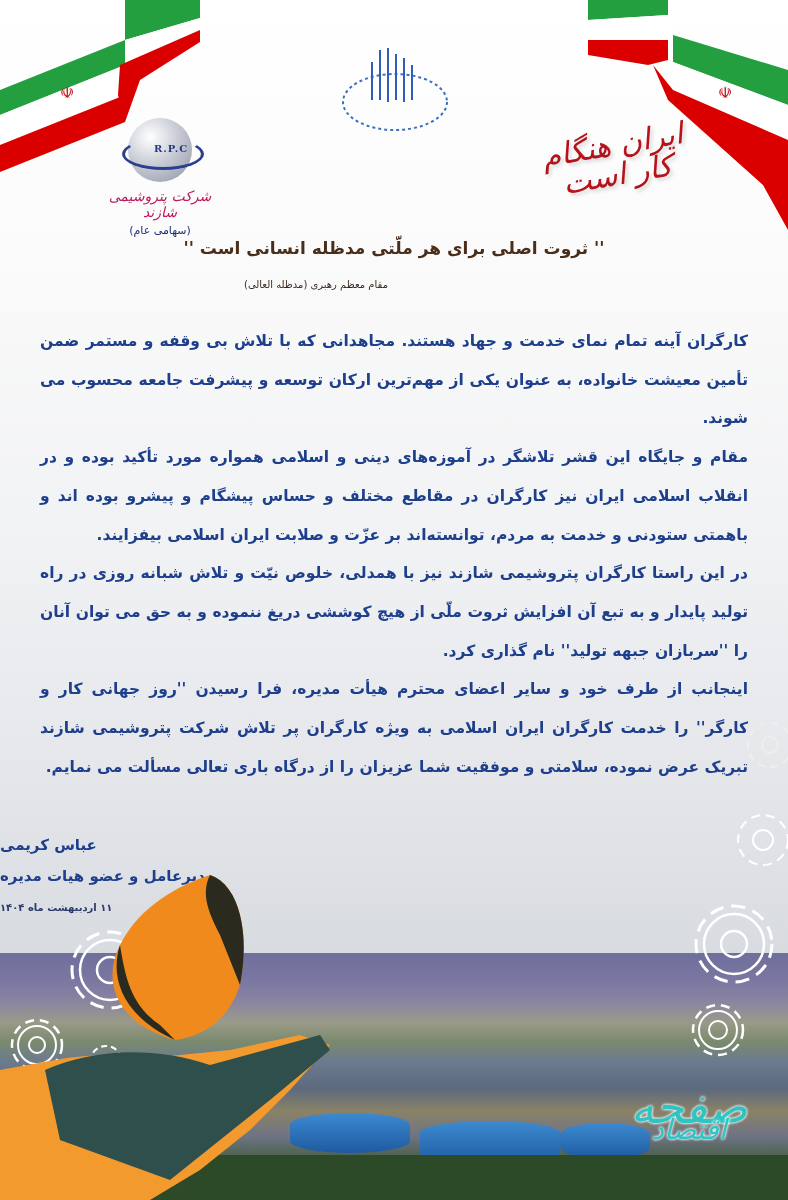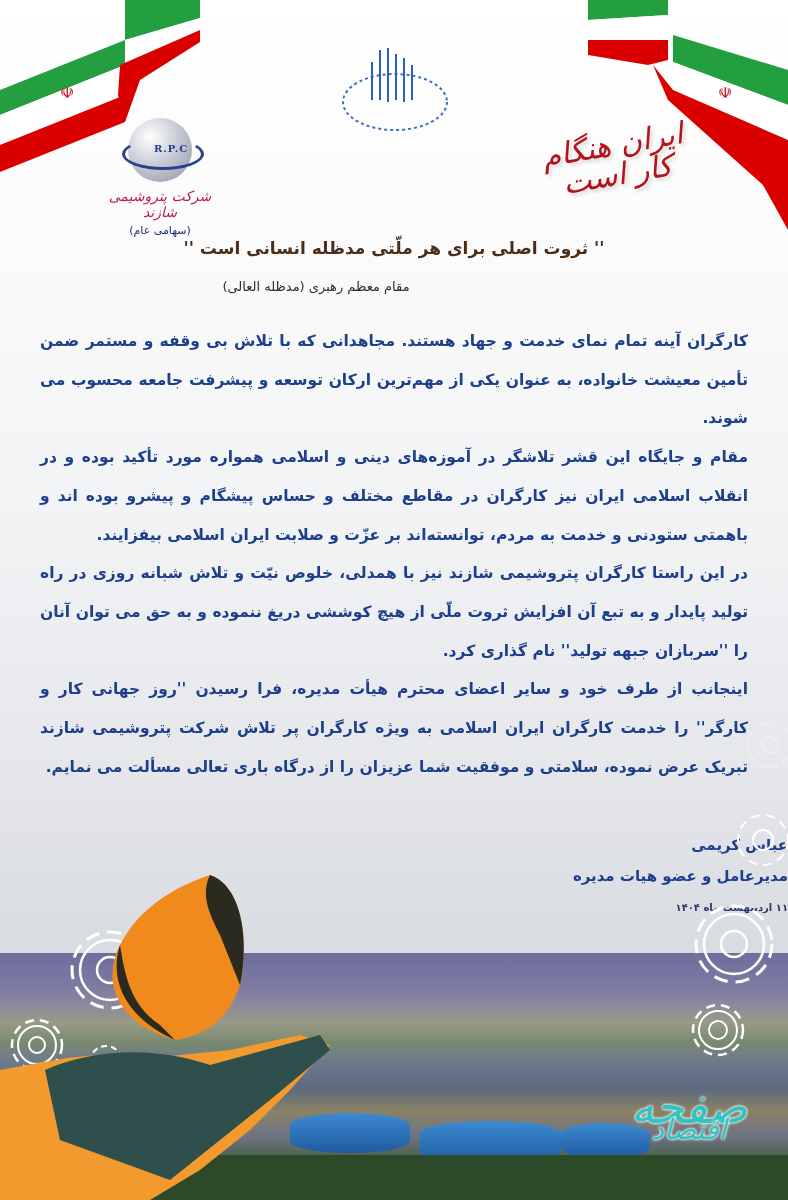--- a/index.html
+++ b/index.html
@@ -15,27 +15,27 @@
     position:relative;}
   #logo .globe .ring{position:absolute;left:-6px;top:20px;width:76px;height:26px;border:3px solid #2a3f8f;border-radius:50%;border-top-color:transparent;}
   #logo .globe .rpc{position:absolute;left:26px;top:25px;font-family:"DejaVu Serif",serif;font-size:10px;font-weight:bold;color:#223a8a;letter-spacing:1px;}
   #logo .name{font-family:"DejaVu Serif",serif;font-style:italic;font-size:14px;color:#be185d;margin-top:6px;direction:rtl;}
   #logo .sub{font-size:11px;color:#1e2f7a;margin-top:4px;direction:rtl;}
   #slogan{left:515px;top:130px;width:200px;height:60px;text-align:center;
     font-family:"DejaVu Serif",serif;font-style:italic;font-size:30px;color:#b5121b;direction:rtl;
     text-shadow:2px 3px 4px rgba(0,0,0,.15);transform:rotate(-10deg);}
   #quote{left:0;top:238px;width:788px;text-align:center;direction:rtl;
     font-size:17px;font-weight:bold;color:#4a2e1a;}
-  #quote-src{left:0;top:279px;width:632px;text-align:center;direction:rtl;font-size:13px;color:#3a2a20;}
+  #quote-src{left:0;top:279px;width:632px;text-align:center;direction:rtl;font-size:10px;color:#3a2a20;}
   
   #body{left:40px;top:322px;width:708px;direction:rtl;text-align:justify;text-align-last:right;
     color:#1d3f8c;font-weight:bold;font-size:15.5px;line-height:38.7px;}
   #body p{margin:0;}
   
-  #sig{left:0;top:830px;width:788px;text-align:right;direction:rtl;color:#1d3f8c;font-weight:bold;}
+  #sig{left:0;top:830px;width:788px;text-align:left;direction:rtl;color:#1d3f8c;font-weight:bold;}
   #sig .n{font-size:15px;line-height:30px;}
   #sig .r{font-size:15px;line-height:32px;}
   #sig .d{font-size:10px;line-height:32px;color:#2a3a6a;}
   
   #landscape{left:0;top:953px;width:788px;height:247px;
     background:linear-gradient(180deg,#6f6f9c 0%,#7b78a2 12%,#8b85a0 20%,#9a9a88 28%,#7a8a6e 36%,#6c7a8e 44%,#5d6a7d 55%,#8a8266 64%,#6f7484 74%,#3e5a38 86%,#2f4a2a 100%);}
   .tank{position:absolute;border-radius:50%/12px;background:linear-gradient(180deg,#3c8ad0,#1f5aa0);}
   #glove{left:0;top:1030px;width:330px;height:170px;}
   #butterfly{left:100px;top:875px;width:150px;height:175px;}
   #watermark{left:590px;top:1080px;width:198px;height:110px;direction:rtl;text-align:center;

